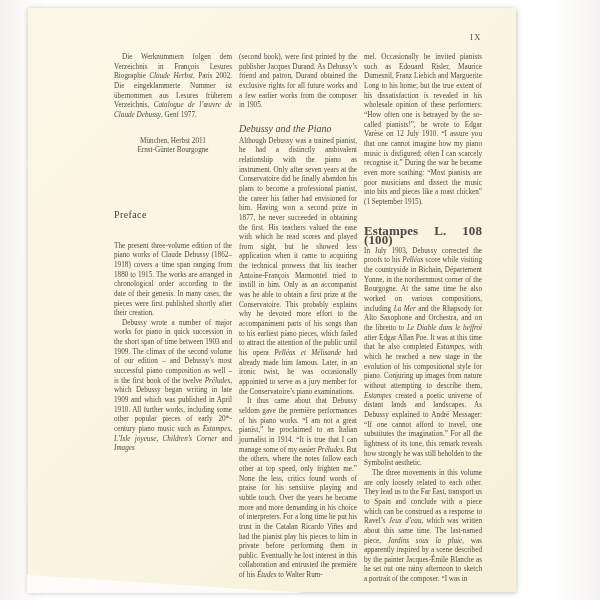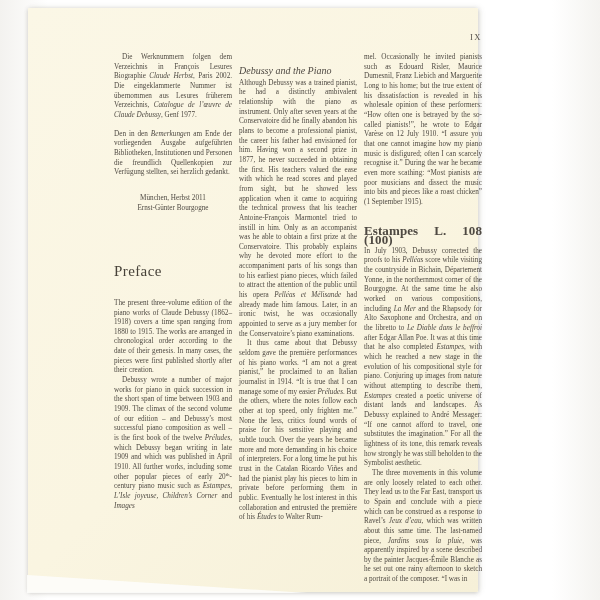--- a/index.html
+++ b/index.html
@@ -7,21 +7,21 @@
     width:600px;height:600px;position:relative;overflow:hidden;
     background:#fdfdfb;
     font-family:"Liberation Serif","DejaVu Serif",serif;
   }
   
   .backdrop{
     position:absolute;inset:0;
     background:linear-gradient(90deg,#f3f2ef 0%,#ffffff 8%,#ffffff 92%,#f4f3f0 100%);
   }
   .sheet{
-    position:absolute;left:28px;top:8px;width:450px;height:584px;
+    position:absolute;left:28px;top:8px;width:488px;height:584px;
     background:linear-gradient(135deg,#fbf7e6 0%,#faf5e1 55%,#f6f0d8 100%);
     box-shadow:0 1px 4px rgba(80,75,60,0.25), 2px 0 6px rgba(80,75,60,0.10);
     border-radius:1px;
   }
   
   .sheet::after{
     content:"";position:absolute;left:-1px;bottom:-1px;width:0;height:0;
     border-bottom:18px solid #fdfdfb;border-right:280px solid transparent;
     opacity:.9;
   }
@@ -36,45 +36,45 @@
   }
   #col1{left:86px;}
   #col2{left:211px;}
   #col3{left:336px;}
   .col p{margin:0;}
   .col p.indent{text-indent:8px;}
   .col p.gap{margin-top:9px;}
   .col .line{text-align:center;}
   .col .line.gap{margin-top:16px;}
   h1.preface{
-    font-weight:normal;font-size:15px;letter-spacing:.4px;color:#474239;
+    font-weight:normal;font-size:10px;letter-spacing:.4px;color:#474239;
     margin:54px 0 22px 0;
   }
   h2.hi{font-size:10px;font-weight:normal;font-style:italic;margin:13px 0 3px 0;}
   h2.hb{font-size:13px;font-weight:bold;margin:18px 0 2px 0;letter-spacing:.1px;}
   em{font-style:italic;}
   sup{font-size:5px;vertical-align:super;line-height:0;}
 </style>
 </head>
 <body>
 
 <div class="backdrop"></div>
 
 <div class="sheet">
   <div class="pagenum">IX</div>
   <div class="col" id="col1">
       <p class="indent"><span>Die Werknummern folgen dem Verzeichnis in François Lesures Biographie </span><em>Claude Herbst</em><span>, Paris 2002. Die eingeklammerte Nummer ist übernommen aus Lesures früherem Verzeichnis, </span><em>Catalogue de l’œuvre de Claude Debussy</em><span>, Genf 1977.</span></p>
-      <p class="gap"><span>Den in den </span><em>Bemerkungen</em><span> am Ende der vorliegenden Ausgabe aufgeführten Bibliotheken, Institutionen und Personen die freundlich Quellenkopien zur Verfügung stellten, sei herzlich gedankt.</span></p>
       <p class="gap line"><span>München, Herbst 2011</span></p>
       <p class=" line"><span>Ernst-Günter Bourgogne</span></p>
       <h1 class="preface">Preface</h1>
       <p class=""><span>The present three-volume edition of the piano works of Claude Debussy (1862–1918) covers a time span ranging from 1880 to 1915. The works are arranged in chronological order according to the date of their genesis. In many cases, the pieces were first published shortly after their creation.</span></p>
       <p class="indent"><span>Debussy wrote a number of major works for piano in quick succession in the short span of time between 1903 and 1909. The climax of the second volume of our edition – and Debussy’s most successful piano composition as well – is the first book of the twelve </span><em>Préludes</em><span>, which Debussy began writing in late 1909 and which was published in April 1910. All further works, including some other popular pieces of early 20</span><sup>th</sup><span>-century piano music such as </span><em>Estampes</em><span>, </span><em>L’Isle joyeuse</em><span>, </span><em>Children’s Corner</em><span> and </span><em>Images</em></p>
     </div>
   <div class="col" id="col2">
+      <p class=""><span>(second book), were first printed by the publisher Jacques Durand. As Debussy’s friend and patron, Durand obtained the exclusive rights for all future works and a few earlier works from the composer in 1905.</span></p>
       <h2 class="hi">Debussy and the Piano</h2>
       <p class=""><span>Although Debussy was a trained pianist, he had a distinctly ambivalent relationship with the piano as instrument. Only after seven years at the Conservatoire did he finally abandon his plans to become a professional pianist, the career his father had envisioned for him. Having won a second prize in 1877, he never succeeded in obtaining the first. His teachers valued the ease with which he read scores and played from sight, but he showed less application when it came to acquiring the technical prowess that his teacher Antoine-François Marmontel tried to instill in him. Only as an accompanist was he able to obtain a first prize at the Conservatoire. This probably explains why he devoted more effort to the accompaniment parts of his songs than to his earliest piano pieces, which failed to attract the attention of the public until his opera </span><em>Pelléas et Mélisande</em><span> had already made him famous. Later, in an ironic twist, he was occasionally appointed to serve as a jury member for the Conservatoire’s piano examinations.</span></p>
       <p class="indent"><span>It thus came about that Debussy seldom gave the première performances of his piano works. “I am not a great pianist,” he proclaimed to an Italian journalist in 1914. “It is true that I can manage some of my easier </span><em>Préludes</em><span>. But the others, where the notes follow each other at top speed, only frighten me.” None the less, critics found words of praise for his sensitive playing and subtle touch. Over the years he became more and more demanding in his choice of interpreters. For a long time he put his trust in the Catalan Ricardo Viñes and had the pianist play his pieces to him in private before performing them in public. Eventually he lost interest in this collaboration and entrusted the première of his </span><em>Études</em><span> to Walter Rum-</span></p>
     </div>
   <div class="col" id="col3">
       <p class=""><span>mel. Occasionally he invited pianists such as Edouard Risler, Maurice Dumesnil, Franz Liebich and Marguerite Long to his home; but the true extent of his dissatisfaction is revealed in his wholesale opinion of these performers: “How often one is betrayed by the so-called pianists!”, he wrote to Edgar Varèse on 12 July 1910. “I assure you that one cannot imagine how my piano music is disfigured; often I can scarcely recognise it.” During the war he became even more scathing: “Most pianists are poor musicians and dissect the music into bits and pieces like a roast chicken” (1 September 1915).</span></p>
       <h2 class="hb">Estampes L. 108 (100)</h2>
       <p class=""><span>In July 1903, Debussy corrected the proofs to his </span><em>Pelléas</em><span> score while visiting the countryside in Bichain, Département Yonne, in the northernmost corner of the Bourgogne. At the same time he also worked on various compositions, including </span><em>La Mer</em><span> and the Rhapsody for Alto Saxophone and Orchestra, and on the libretto to </span><em>Le Diable dans le beffroi</em><span> after Edgar Allan Poe. It was at this time that he also completed </span><em>Estampes</em><span>, with which he reached a new stage in the evolution of his compositional style for piano. Conjuring up images from nature without attempting to describe them, </span><em>Estampes</em><span> created a poetic universe of distant lands and landscapes. As Debussy explained to André Messager: “If one cannot afford to travel, one substitutes the imagination.” For all the lightness of its tone, this remark reveals how strongly he was still beholden to the Symbolist aesthetic.</span></p>
       <p class="indent"><span>The three movements in this volume are only loosely related to each other. They lead us to the Far East, transport us to Spain and conclude with a piece which can be construed as a response to Ravel’s </span><em>Jeux d’eau</em><span>, which was written about this same time. The last-named piece, </span><em>Jardins sous la pluie</em><span>, was apparently inspired by a scene described by the painter Jacques-Émile Blanche as he set out one rainy afternoon to sketch a portrait of the composer. “I was in</span></p>
     </div>

